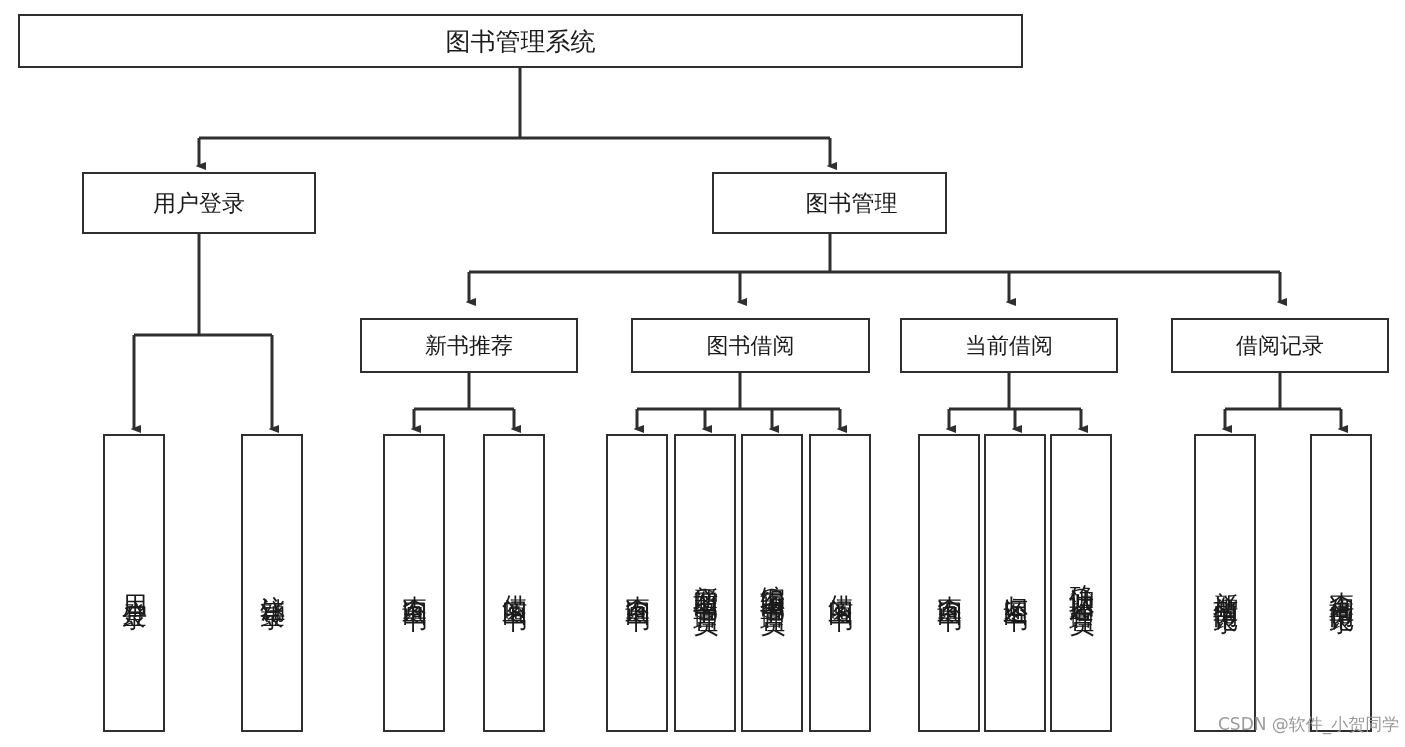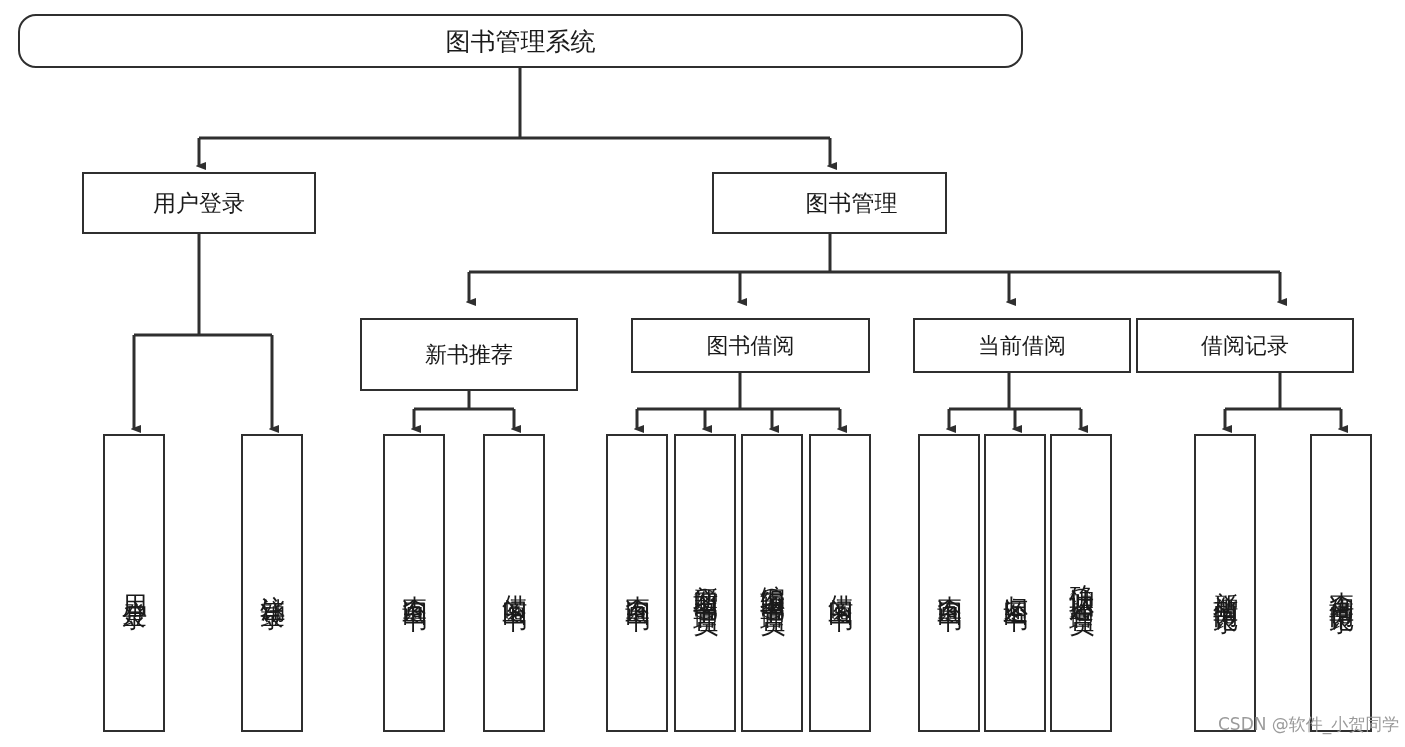--- a/index.html
+++ b/index.html
@@ -30,21 +30,20 @@
     border: 2px solid #2f2f2f;
     background: #ffffff;
     display: flex;
     align-items: center;
     justify-content: center;
     color: #1a1a1a;
     z-index: 2;
   }
   .node.root {
     font-size: 25px;
-    border-radius: 18px;
   }
   .node.mid {
     font-size: 23px;
   }
   .node.sub {
     font-size: 22px;
   }
   .node.leaf {
     writing-mode: vertical-rl;
     text-orientation: upright;
@@ -129,33 +128,33 @@
   </div>
 
   <div class="node mid" style="left:82px; top:172px; width:234px; height:62px;">
     <span class="txt">用户登录</span>
   </div>
 
   <div class="node mid" style="left:712px; top:172px; width:235px; height:62px;padding-left:44px;">
     <span class="txt">图书管理</span>
   </div>
 
-  <div class="node sub" style="left:360px; top:318px; width:218px; height:73px;">
+  <div class="node sub" style="left:360px; top:318px; width:218px; height:55px;">
     <span class="txt">新书推荐</span>
   </div>
 
   <div class="node sub" style="left:631px; top:318px; width:239px; height:55px;">
     <span class="txt">图书借阅</span>
   </div>
 
-  <div class="node sub" style="left:900px; top:318px; width:218px; height:55px;margin-left:13px;">
+  <div class="node sub" style="left:900px; top:318px; width:218px; height:55px;">
     <span class="txt">当前借阅</span>
   </div>
 
-  <div class="node sub" style="left:1136px; top:318px; width:218px; height:55px;">
+  <div class="node sub" style="left:1171px; top:318px; width:218px; height:55px;">
     <span class="txt">借阅记录</span>
   </div>
 
   <div class="node leaf" style="left:103px; top:434px; width:62px; height:298px;">
     <span class="txt">用户登录</span>
   </div>
 
   <div class="node leaf" style="left:241px; top:434px; width:62px; height:298px;">
     <span class="txt">注销登录</span>
   </div>

